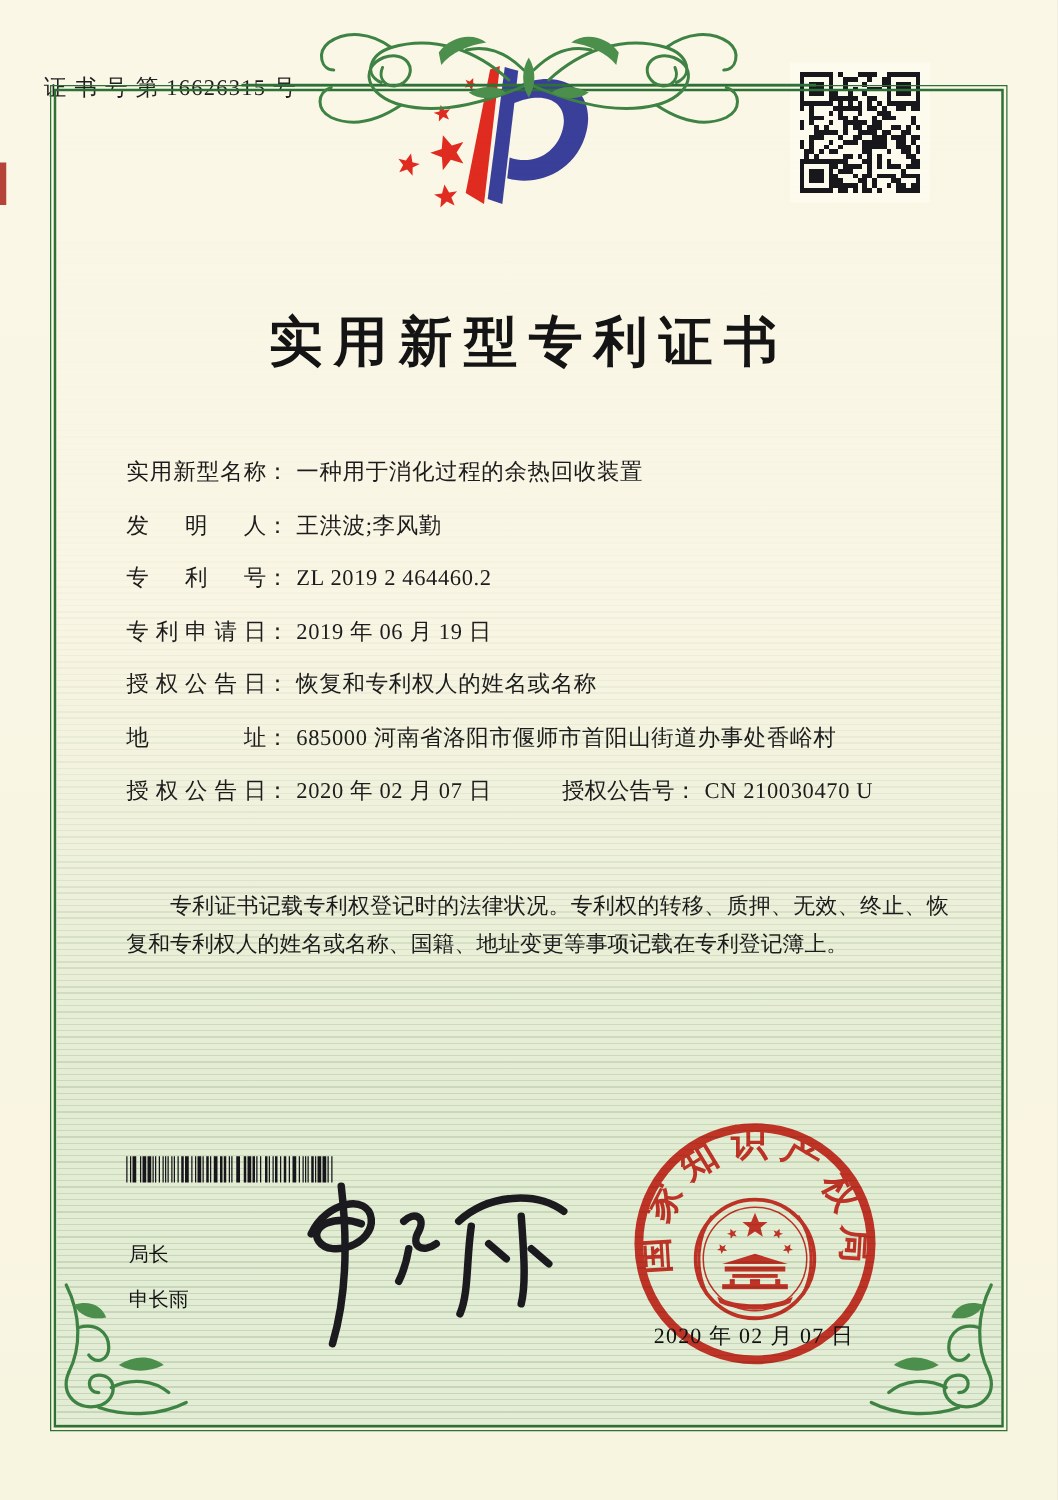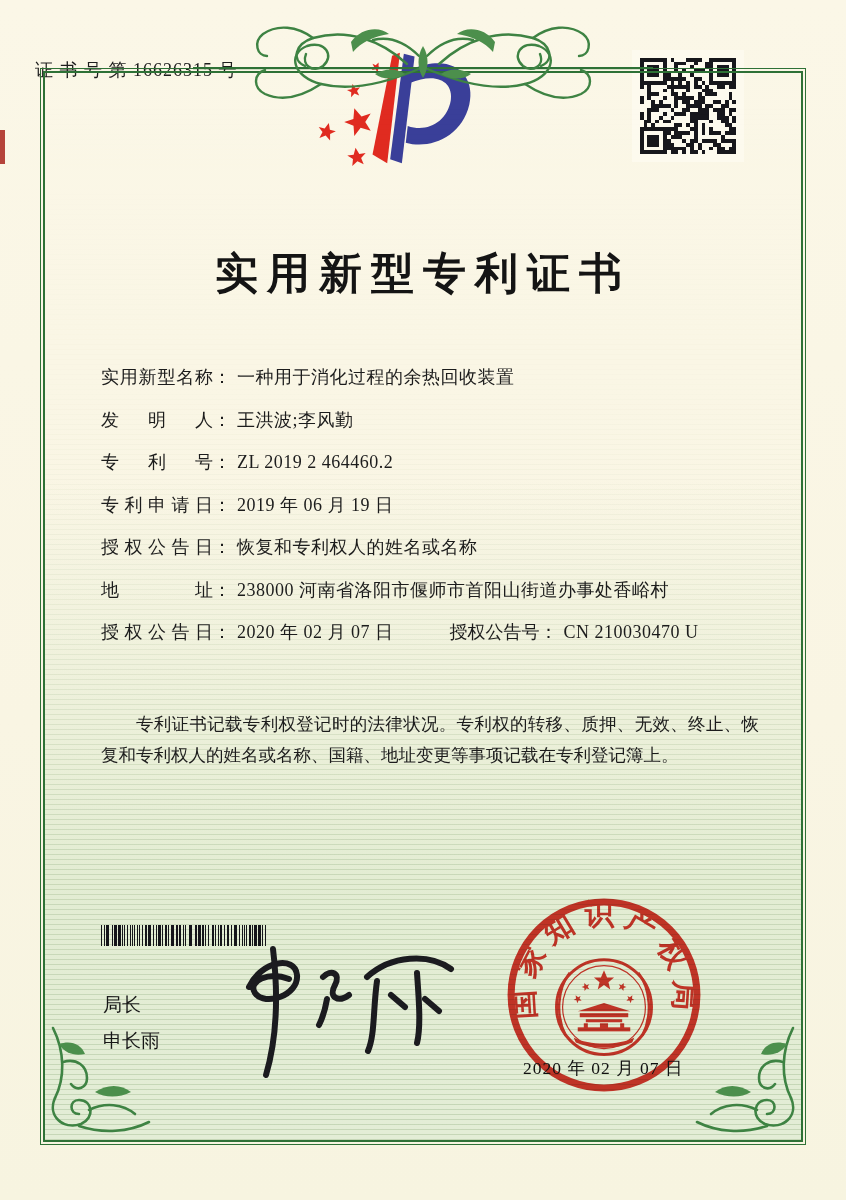--- a/index.html
+++ b/index.html
@@ -50,21 +50,21 @@
   .field-value{letter-spacing:.5px;}
   .grant-pair{margin-left:56px;text-align:center;}
 
   .paragraphs{position:absolute;left:60px;top:640px;width:658px;font-size:17.5px;line-height:31px;
     color:#1c1c1c;text-align:justify;}
   .paragraphs p{margin:0;text-indent:2em;}
 
   .barcode{position:absolute;left:60px;top:856px;width:238px;height:21px;display:flex;align-items:stretch;}
   .barcode .bar{background:#15151a;height:100%;}
 
-  .director{position:absolute;left:62px;top:918px;font-size:19px;color:#161616;line-height:36px;}
+  .director{position:absolute;left:62px;top:918px;font-size:16px;color:#161616;line-height:36px;}
   .signature{position:absolute;left:178px;top:872px;width:250px;height:140px;}
 
   .seal{position:absolute;left:462px;top:825px;width:202px;height:202px;mix-blend-mode:multiply;opacity:.93;}
   .seal-date{position:absolute;left:482px;top:987px;font-size:17.5px;letter-spacing:1px;color:#111;}
 
   .page-footer{position:absolute;left:0;top:1046px;width:100%;text-align:center;font-size:15.5px;color:#222;}
   .back-note{position:absolute;left:0;top:1158px;width:100%;text-align:center;font-size:17.5px;color:#1d1d1d;letter-spacing:2px;}
 </style>
 </head>
 <body>
@@ -413,21 +413,21 @@
       <div class="field-row">
         <span class="field-label">专利号</span><span class="field-colon">：</span><span class="field-value">ZL 2019 2 464460.2</span>
       </div>
       <div class="field-row">
         <span class="field-label">专利申请日</span><span class="field-colon">：</span><span class="field-value">2019 年 06 月 19 日</span>
       </div>
       <div class="field-row">
         <span class="field-label">授权公告日</span><span class="field-colon">：</span><span class="field-value">恢复和专利权人的姓名或名称</span>
       </div>
       <div class="field-row">
-        <span class="field-label">地址</span><span class="field-colon">：</span><span class="field-value">238000 河南省洛阳市偃师市首阳山街道办事处香峪村</span>
+        <span class="field-label">地址</span><span class="field-colon">：</span><span class="field-value">685000 河南省洛阳市偃师市首阳山街道办事处香峪村</span>
       </div>
       <div class="field-row">
         <span class="field-label">授权公告日</span><span class="field-colon">：</span><span class="field-value">2020 年 02 月 07 日</span><span class="grant-pair"><span>授权公告号</span><span class="field-colon">：</span><span class="field-value">CN 210030470 U</span></span>
       </div>
     </div>
 
     <div class="paragraphs">
       <p>专利证书记载专利权登记时的法律状况。专利权的转移、质押、无效、终止、恢复和专利权人的姓名或名称、国籍、地址变更等事项记载在专利登记簿上。</p>
     </div>
 

